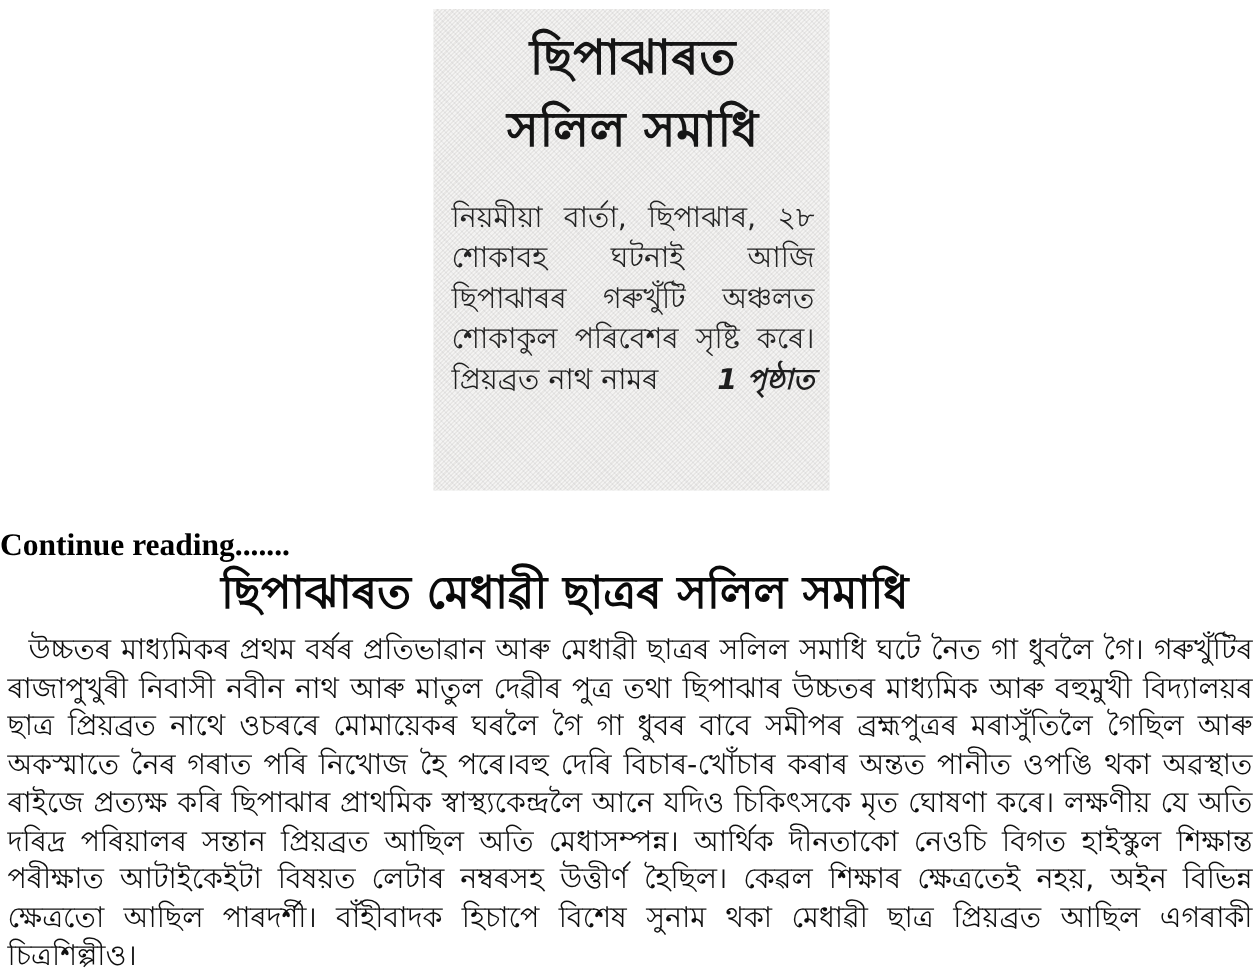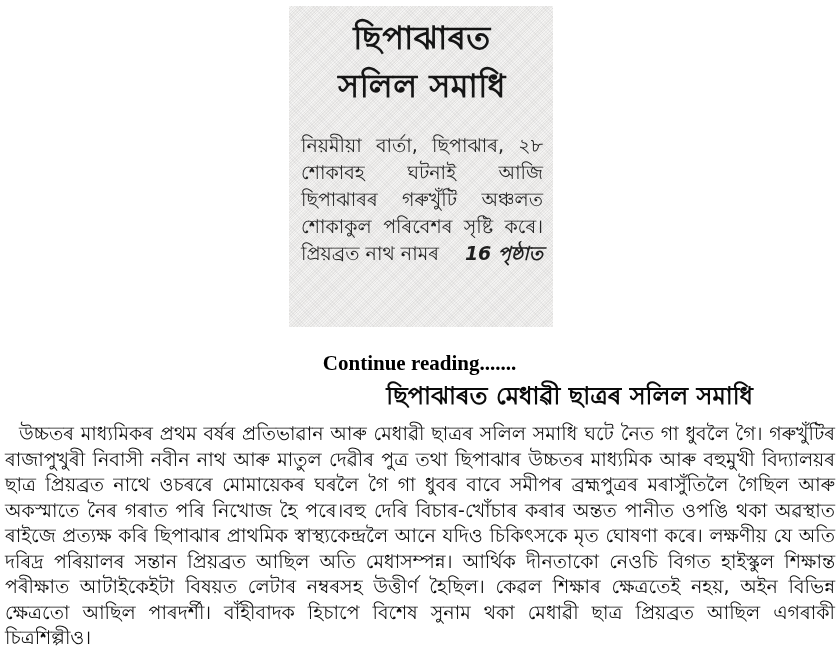--- a/index.html
+++ b/index.html
@@ -49,35 +49,34 @@
     font-size: 19px;
     line-height: 27px;
   }
   .clip-jump .jump-ref { font-weight: bold; font-style: italic; }
 
   
   .continue {
     position: absolute;
     left: 0; top: 351px;
     width: 839px;
-    text-align: center;
     font-family: "Liberation Serif", serif;
     font-weight: bold;
     font-size: 21px;
     color: #000000;
   }
 
   
   .article-headline {
     position: absolute;
     left: 0; top: 376px;
     width: 753px;
-    text-align: right;
+    text-align: center;
     font-weight: bold;
-    font-size: 24px;
+    font-size: 30px;
     line-height: 40px;
     color: #0a0a0a;
   }
 
   
   .article-body {
     position: absolute;
     left: 5px; top: 421px;
     width: 830px;
     font-size: 19px;
@@ -97,21 +96,21 @@
       <div>ছিপাঝাৰত</div>
       <div>সলিল সমাধি</div>
     </div>
     <div class="clip-body">
       <div class="clip-line">নিয়মীয়া বাৰ্তা, ছিপাঝাৰ, ২৮</div>
       <div class="clip-line">শোকাবহ ঘটনাই আজি</div>
       <div class="clip-line">ছিপাঝাৰৰ গৰুখুঁটি অঞ্চলত</div>
       <div class="clip-line">শোকাকুল পৰিবেশৰ সৃষ্টি কৰে।</div>
       <div class="clip-jump">
         <span>প্ৰিয়ব্ৰত নাথ নামৰ</span>
-        <span class="jump-ref">16 পৃষ্ঠাত</span>
+        <span class="jump-ref">1 পৃষ্ঠাত</span>
       </div>
     </div>
   </div>
 
   <div class="continue">Continue reading.......</div>
 
   <div class="article-headline">ছিপাঝাৰত মেধাৱী ছাত্ৰৰ সলিল সমাধি</div>
 
   <div class="article-body">উচ্চতৰ মাধ্যমিকৰ প্ৰথম বৰ্ষৰ প্ৰতিভাৱান আৰু মেধাৱী ছাত্ৰৰ সলিল সমাধি ঘটে নৈত গা ধুবলৈ গৈ। গৰুখুঁটিৰ ৰাজাপুখুৰী নিবাসী নবীন নাথ আৰু মাতুল দেৱীৰ পুত্ৰ তথা ছিপাঝাৰ উচ্চতৰ মাধ্যমিক আৰু বহুমুখী বিদ্যালয়ৰ ছাত্ৰ প্ৰিয়ব্ৰত নাথে ওচৰৰে মোমায়েকৰ ঘৰলৈ গৈ গা ধুবৰ বাবে সমীপৰ ব্ৰহ্মপুত্ৰৰ মৰাসুঁতিলৈ গৈছিল আৰু অকস্মাতে নৈৰ গৰাত পৰি নিখোজ হৈ পৰে।বহু দেৰি বিচাৰ-খোঁচাৰ কৰাৰ অন্তত পানীত ওপঙি থকা অৱস্থাত ৰাইজে প্ৰত্যক্ষ কৰি ছিপাঝাৰ প্ৰাথমিক স্বাস্থ্যকেন্দ্ৰলৈ আনে যদিও চিকিৎসকে মৃত ঘোষণা কৰে। লক্ষণীয় যে অতি দৰিদ্ৰ  পৰিয়ালৰ সন্তান প্ৰিয়ব্ৰত আছিল অতি মেধাসম্পন্ন। আৰ্থিক দীনতাকো নেওচি বিগত হাইস্কুল শিক্ষান্ত পৰীক্ষাত আটাইকেইটা বিষয়ত লেটাৰ নম্বৰসহ উত্তীৰ্ণ হৈছিল। কেৱল শিক্ষাৰ ক্ষেত্ৰতেই নহয়, অইন বিভিন্ন ক্ষেত্ৰতো আছিল পাৰদৰ্শী। বাঁহীবাদক হিচাপে বিশেষ সুনাম থকা মেধাৱী ছাত্ৰ প্ৰিয়ব্ৰত আছিল এগৰাকী চিত্ৰশিল্পীও।</div>
 

